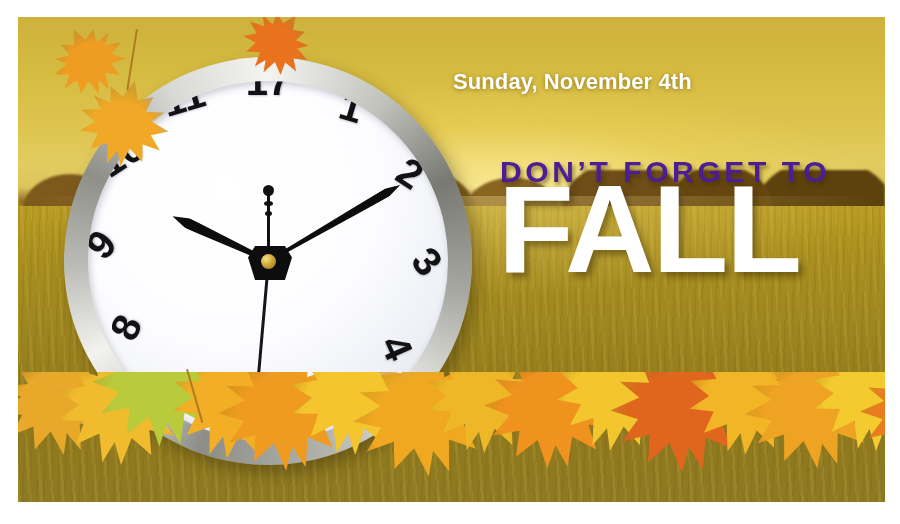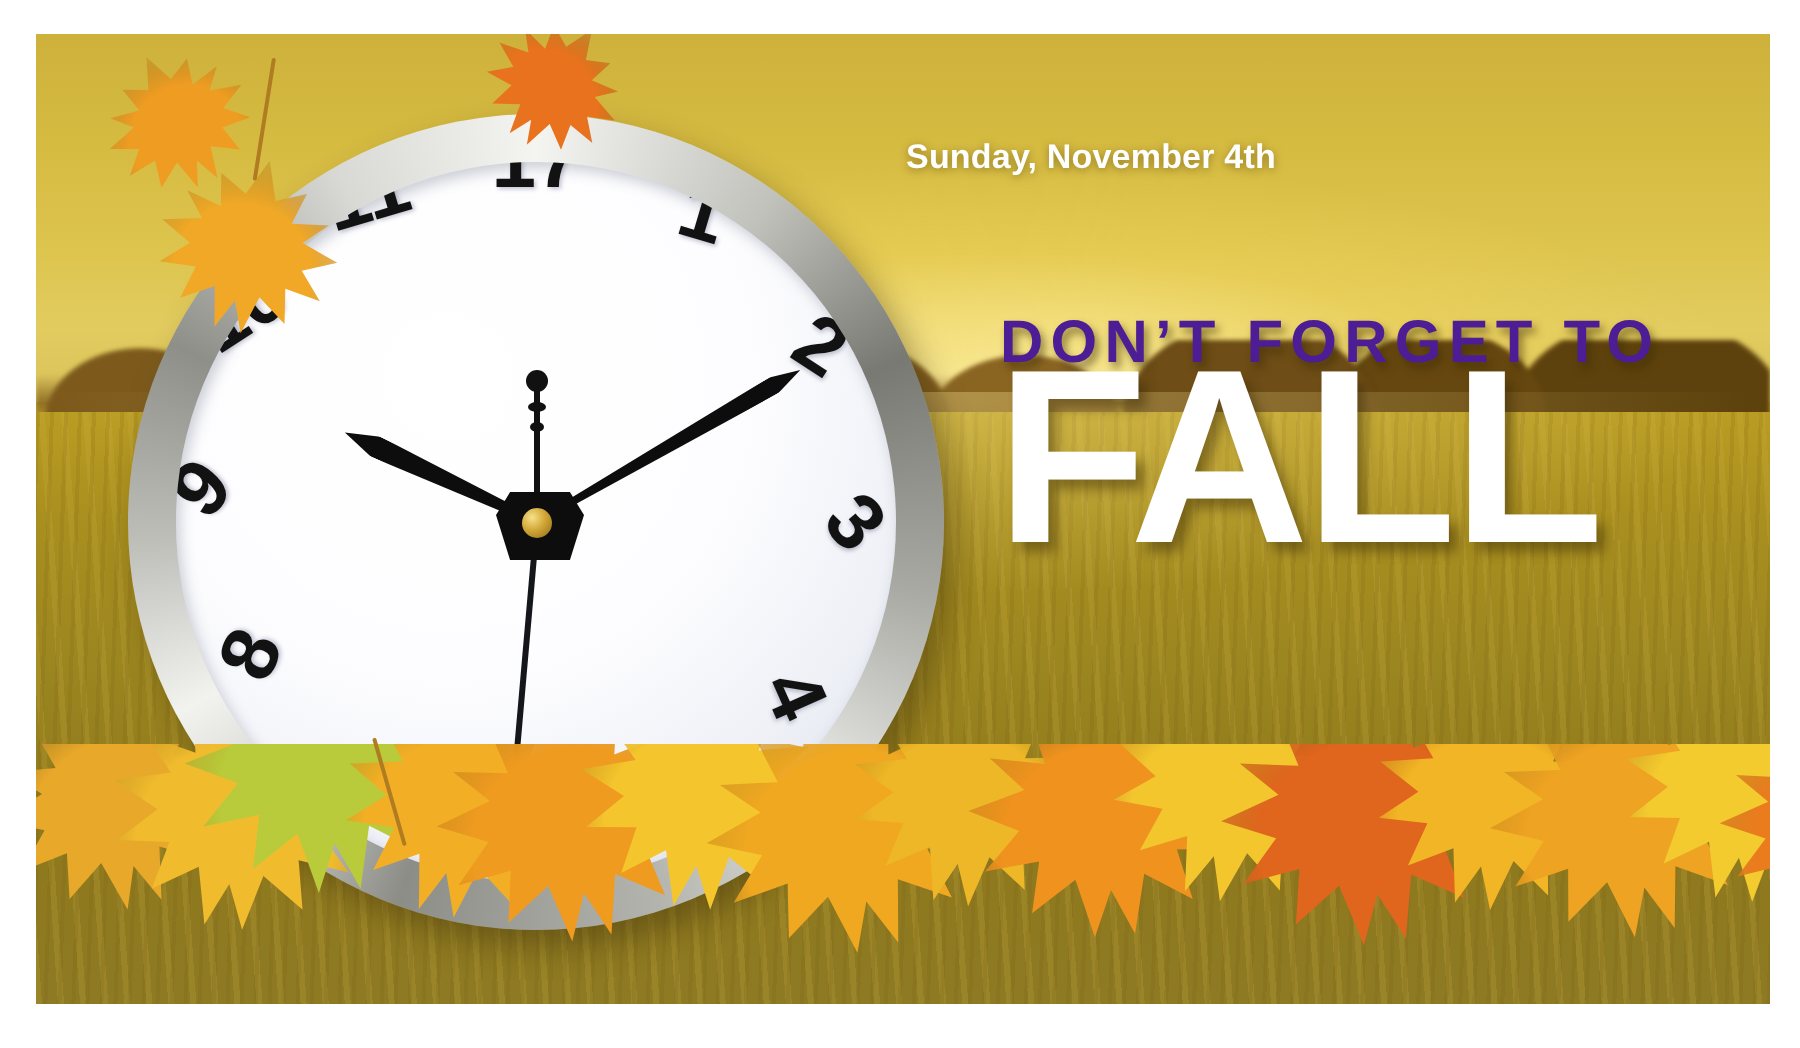--- a/index.html
+++ b/index.html
@@ -114,21 +114,21 @@
     margin-left:-6px;margin-top:-76px;
   }
   .anchor .knob{position:absolute;left:1px;top:0;width:11px;height:11px;border-radius:50%;background:#111;}
   .anchor .shaft{position:absolute;left:4.5px;top:10px;width:3px;height:64px;background:#111;}
   .anchor .b1{position:absolute;left:1.5px;top:16px;width:9px;height:5px;border-radius:50%;background:#111;}
   .anchor .b2{position:absolute;left:2.5px;top:26px;width:7px;height:5px;border-radius:50%;background:#111;}
 
   
   #date-line{
     position:absolute;left:435px;top:52px;
-    font-size:17px;font-weight:700;color:#ffffff;
+    font-size:22px;font-weight:700;color:#ffffff;
     letter-spacing:.1px;
     text-shadow:0 1px 4px rgba(90,70,10,.55);
   }
   #dont-forget{
     position:absolute;left:482px;top:138px;
     font-size:30px;font-weight:700;color:#4c1d95;
     letter-spacing:3.6px;
     text-shadow:2px 3px 4px rgba(60,44,6,.55);
   }
   .bigword{

